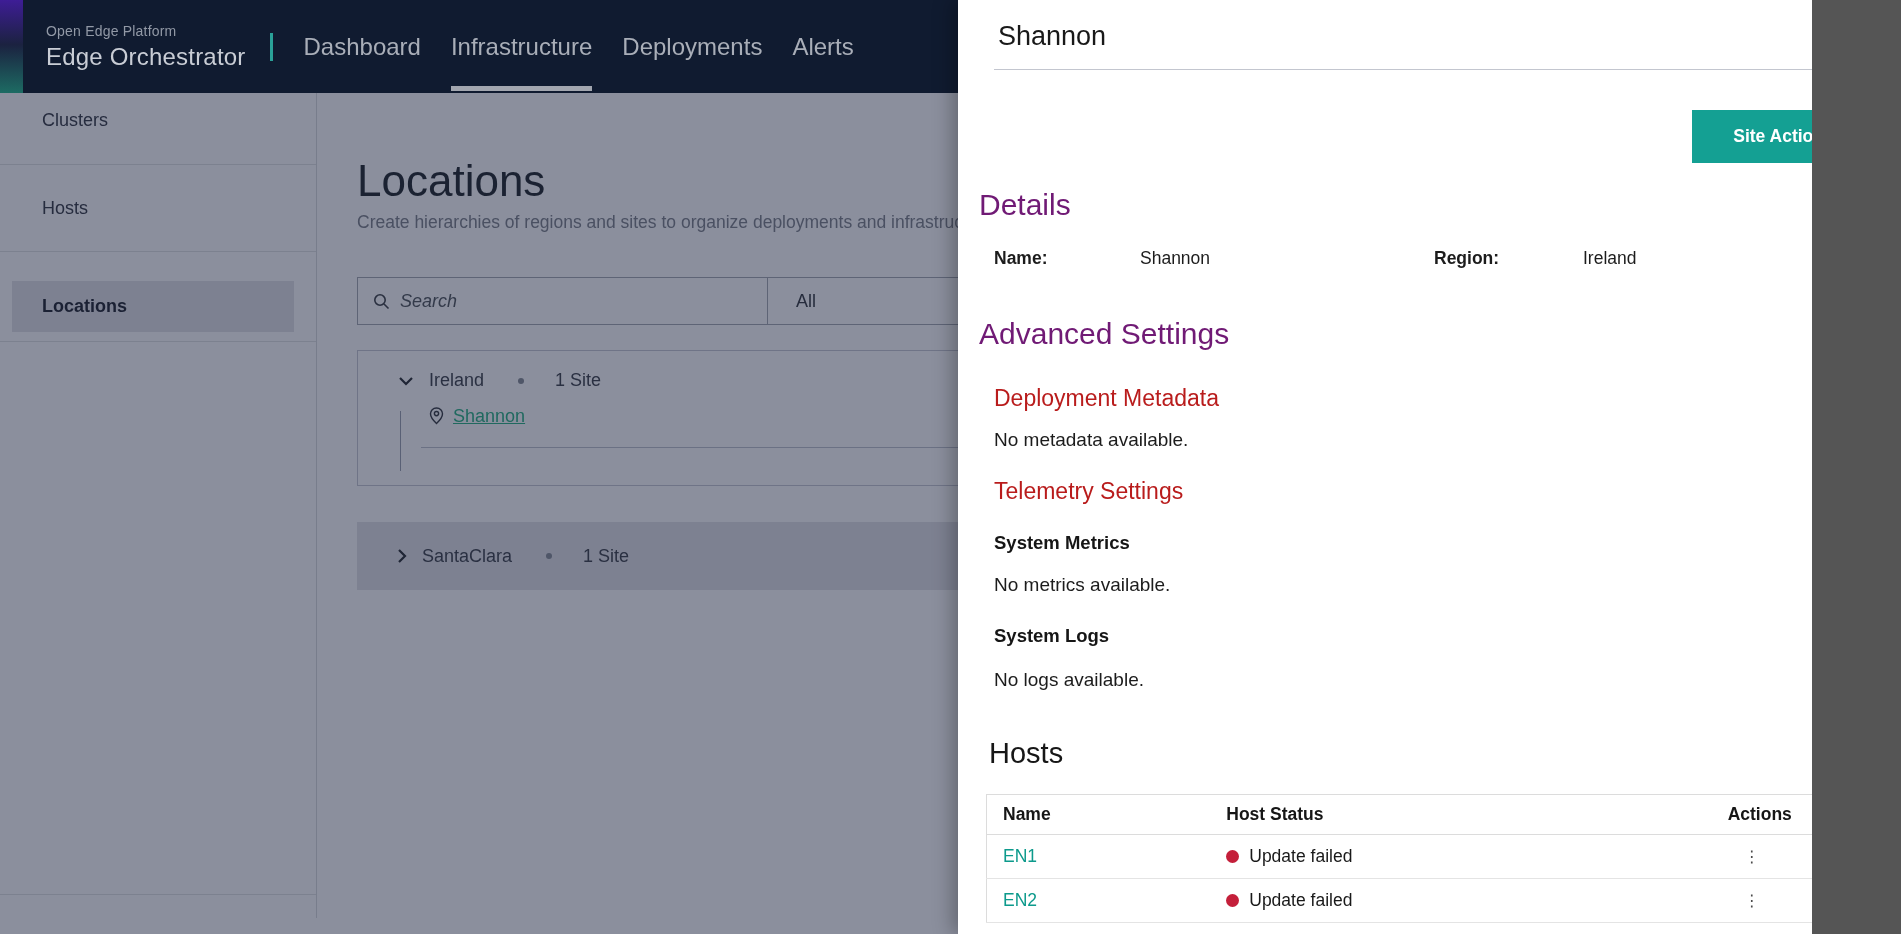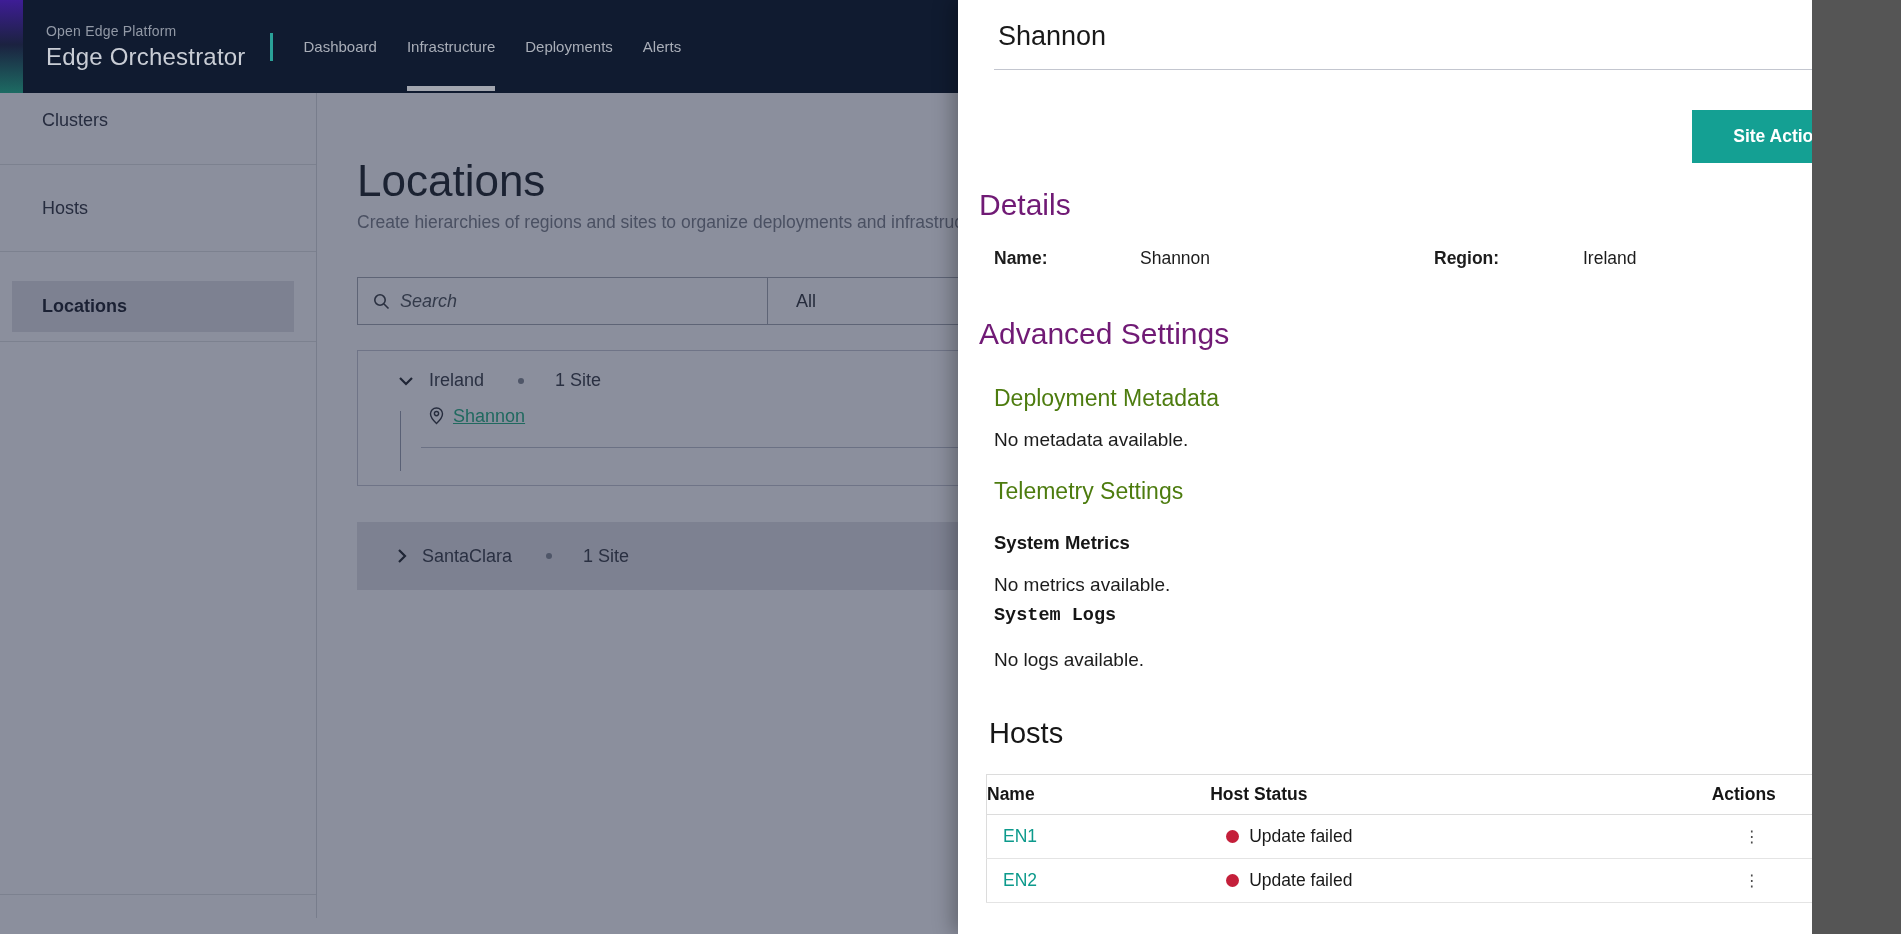--- a/index.html
+++ b/index.html
@@ -14,21 +14,21 @@
     position:absolute; left:0; top:0; width:1901px; height:93px;
     background:#101b30; display:flex; align-items:stretch; z-index:1;
   }
   .hdr-grad { width:23px; height:93px; background:linear-gradient(180deg,#3e1d96 0%,#1b2240 48%,#1d6b63 100%); }
   .brand { margin-left:23px; display:flex; flex-direction:column; justify-content:center; gap:4px; }
   .brand-sub { font-size:14px; color:#9299a6; letter-spacing:.2px; }
   .brand-main { font-size:24px; color:#c9cdd5; font-weight:400; letter-spacing:.2px; }
   .hdr-sep { width:3px; height:28px; background:#2aa198; align-self:center; margin:0 0 0 24px; }
   .nav { display:flex; align-items:stretch; margin-left:1px; }
   .nav-item { position:relative; display:flex; align-items:center; margin-left:30px; cursor:pointer; }
-  .nav-item span { font-size:15px; color:#a9aeb8; }
+  .nav-item span { font-size:24px; color:#a9aeb8; }
   .nav-item.active::after {
     content:""; position:absolute; left:0; right:0; bottom:2px; height:5px; background:#a2a6af;
   }
 
   
   .sidebar {
     position:absolute; left:0; top:77px; width:317px; height:841px;
     border-right:1px solid #787d8c; background:#8b8f9d;
   }
   .side-item { display:flex; align-items:center; padding-left:42px; border-bottom:1px solid #7c818f; cursor:pointer; }
@@ -91,35 +91,35 @@
     background:none; border:none; cursor:pointer; font-family:"Liberation Sans", sans-serif;
   }
   .dw-divider { margin:17px 28px 0 36px; border-top:1px solid #c3c6cf; }
   .dw-actions {
     position:absolute; top:110px; right:11px; width:198px; height:53px;
     background:#14a093; color:#ffffff; border:none; cursor:pointer;
     font-size:17.5px; font-weight:bold; font-family:"Liberation Sans", sans-serif;
     display:flex; align-items:center; justify-content:center; gap:0;
   }
   .h-xl { margin-left:21px; font-size:30px; font-weight:300; color:#701a75; line-height:32px; }
-  .h-l  { margin-left:36px; font-size:23px; font-weight:300; color:#4d7c0f; line-height:28px; }
+  .h-l  { margin-left:36px; font-size:23px; font-weight:300; color:#b91c1c; line-height:28px; }
   .h-s  { margin-left:36px; font-size:18.5px; font-weight:bold; color:#161616; line-height:23px; }
   .body-txt { margin-left:36px; font-size:19px; color:#1c1c1c; line-height:23px; }
 
   .mt-details { margin-top:119px; }
   .fields { margin:27px 0 0 36px; display:flex; font-size:17.5px; color:#1c1c1c; line-height:21px; }
   .f-label1 { width:146px; font-weight:bold; }
   .f-value1 { width:294px; }
   .f-label2 { width:149px; font-weight:bold; }
 
   .hosts-h { margin-left:31px; font-size:29px; font-weight:300; color:#161616; line-height:35px; margin-top:45px; }
 
   .tbl { margin:23px 17px 0 28px; width:898px; border:1px solid #dcdcdc; border-collapse:collapse; }
   .tbl th { height:40px; text-align:left; font-size:17.5px; font-weight:bold; color:#161616;
-            border-bottom:1px solid #dcdcdc; }
+            border-bottom:1px solid #dcdcdc; padding-left:16px; }
   .tbl td { height:44px; font-size:17.5px; color:#191919; padding-left:16px; border-bottom:1px solid #e4e4e4; }
   .col-name { width:224px; } .col-status { width:502px; } .col-actions { width:172px; }
   .cell-link { color:#0d9a8c; cursor:pointer; }
   .status-wrap { display:flex; align-items:center; gap:10px; }
   .status-dot { width:13px; height:13px; border-radius:50%; background:#c41f3a; flex:none; }
   .kebab { padding-left:16px; font-size:16px; color:#4a4a4a; letter-spacing:0; cursor:pointer; background:none; border:none; }
 </style>
 </head>
 <body>
 
@@ -229,21 +229,21 @@
       <span class="f-label2">Region:</span>
       <span class="f-value2">Ireland</span>
     </div>
 
     <div class="h-xl" style="margin-top:49px;">Advanced Settings</div>
     <div class="h-l" style="margin-top:34px;">Deployment Metadata</div>
     <div class="body-txt" style="margin-top:16px;">No metadata available.</div>
     <div class="h-l" style="margin-top:26px;">Telemetry Settings</div>
     <div class="h-s" style="margin-top:26px;">System Metrics</div>
     <div class="body-txt" style="margin-top:19px;">No metrics available.</div>
-    <div class="h-s" style="margin-top:8px;font-family:Liberation Mono, monospace;">System Logs</div>
+    <div class="h-s" style="margin-top:28px;">System Logs</div>
     <div class="body-txt" style="margin-top:21px;">No logs available.</div>
 
     <div class="hosts-h">Hosts</div>
 
     <table class="tbl">
       <thead>
         <tr>
           <th class="col-name">Name</th>
           <th class="col-status">Host Status</th>
           <th class="col-actions">Actions</th>

